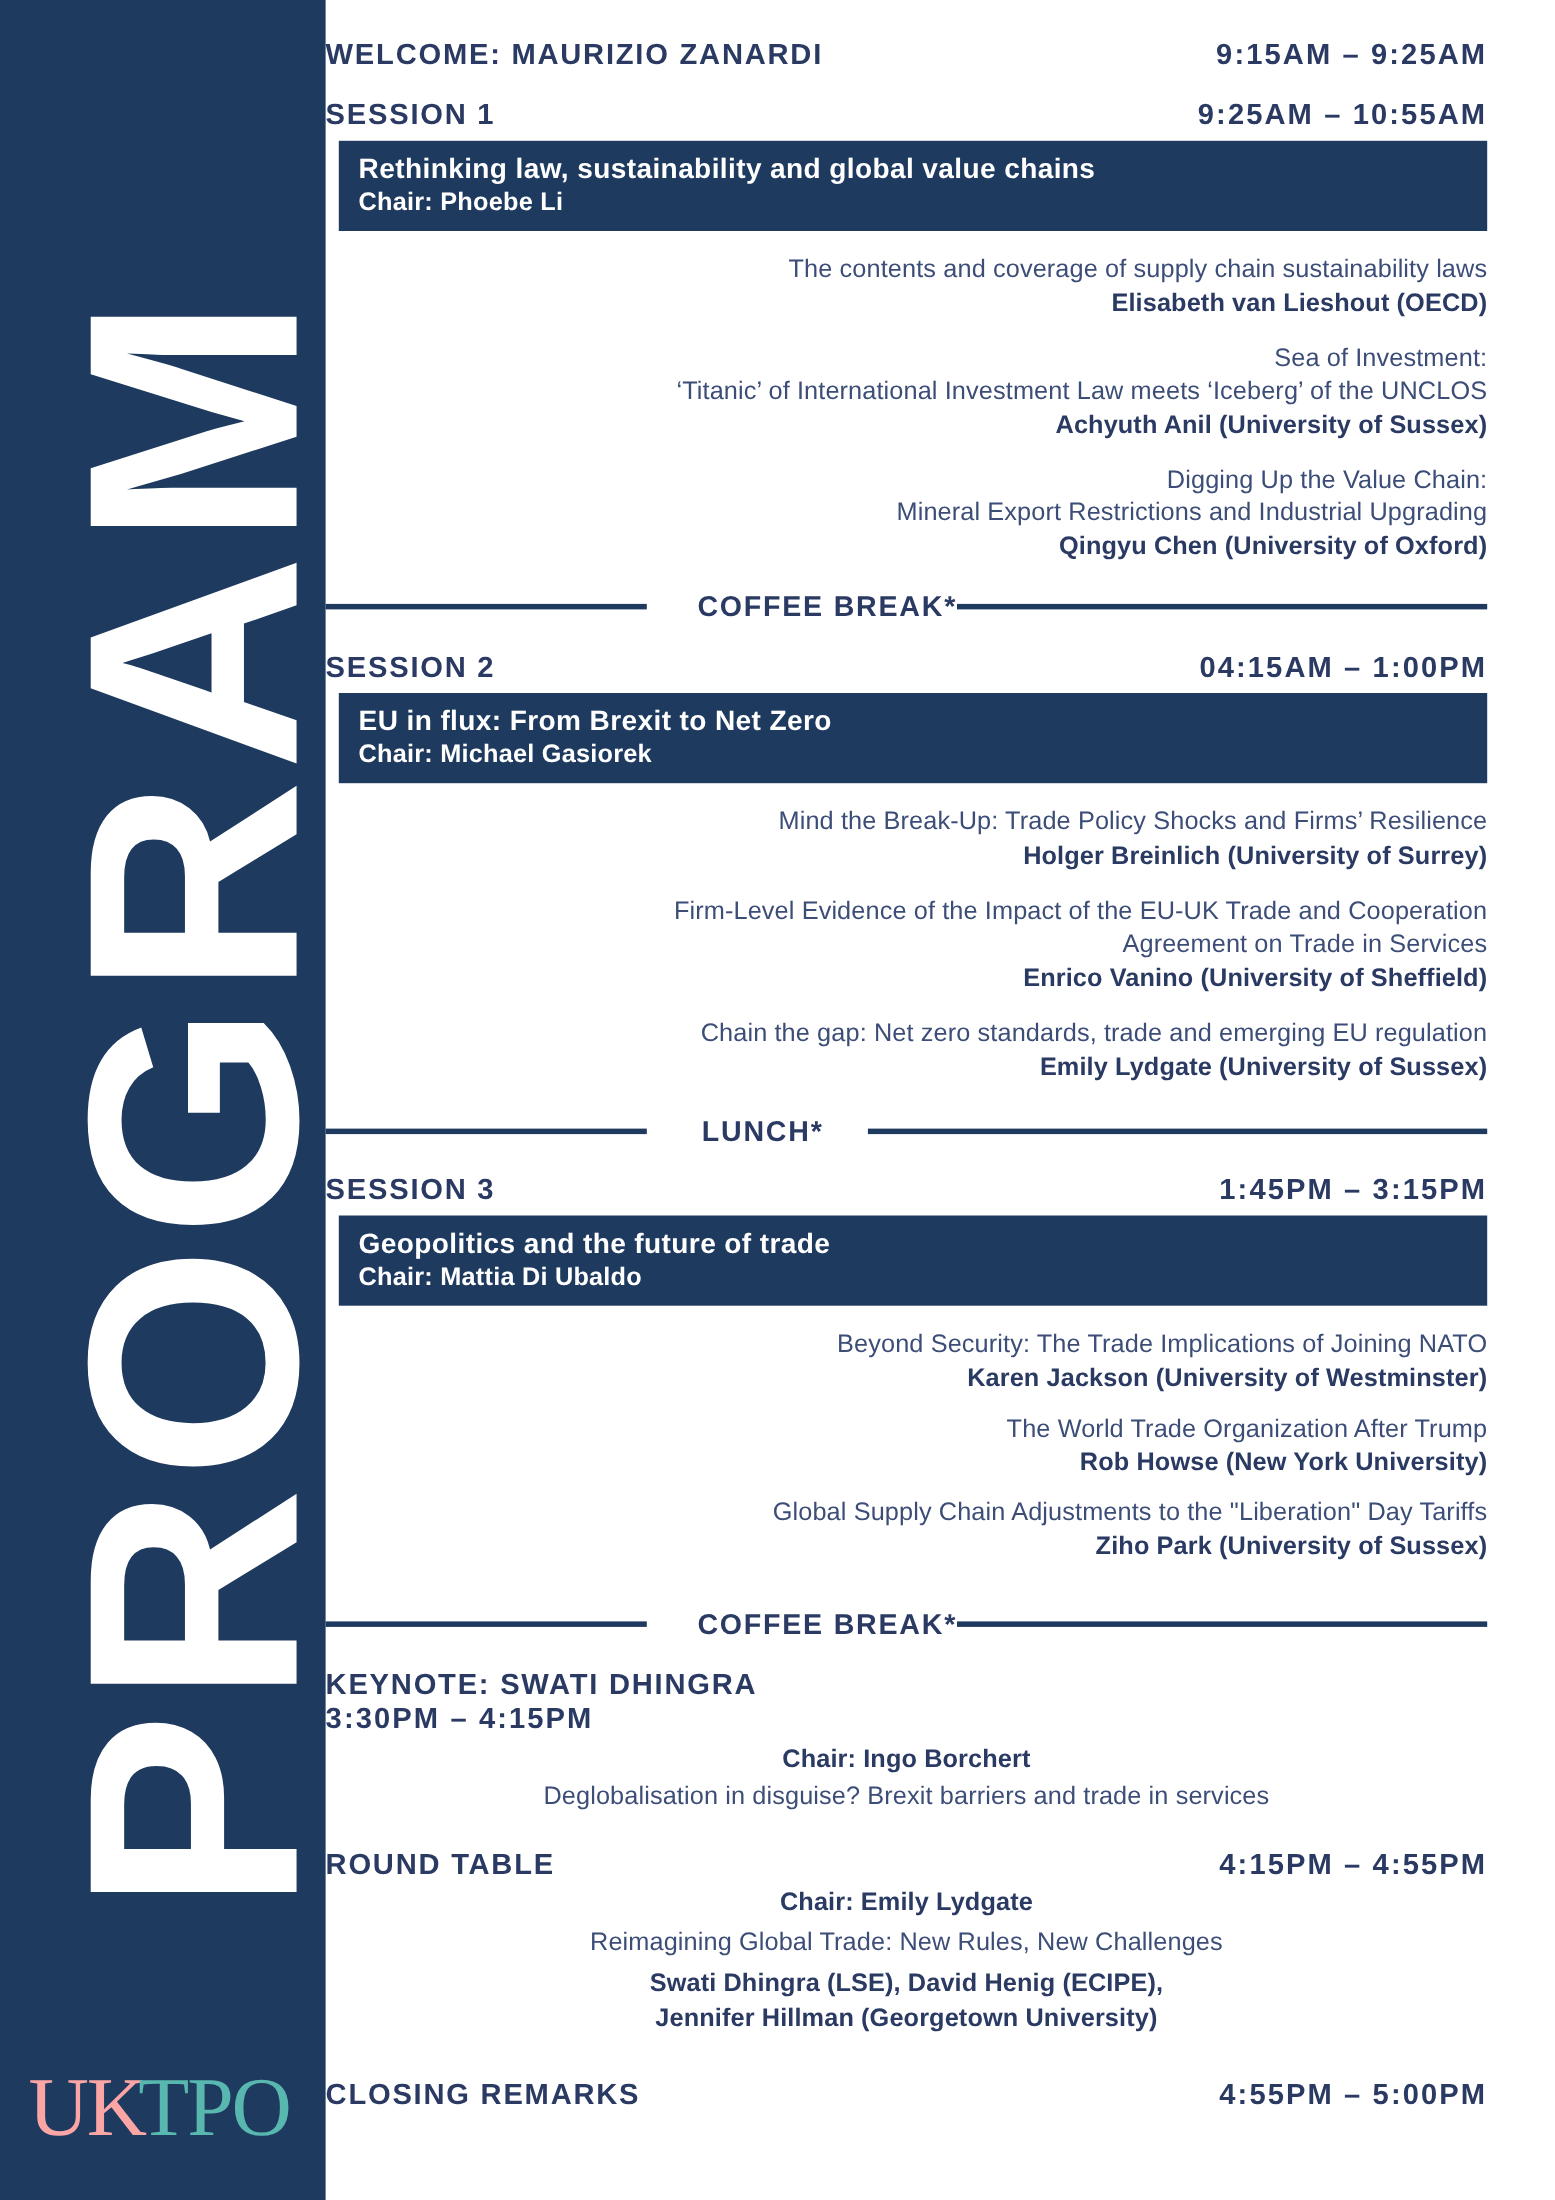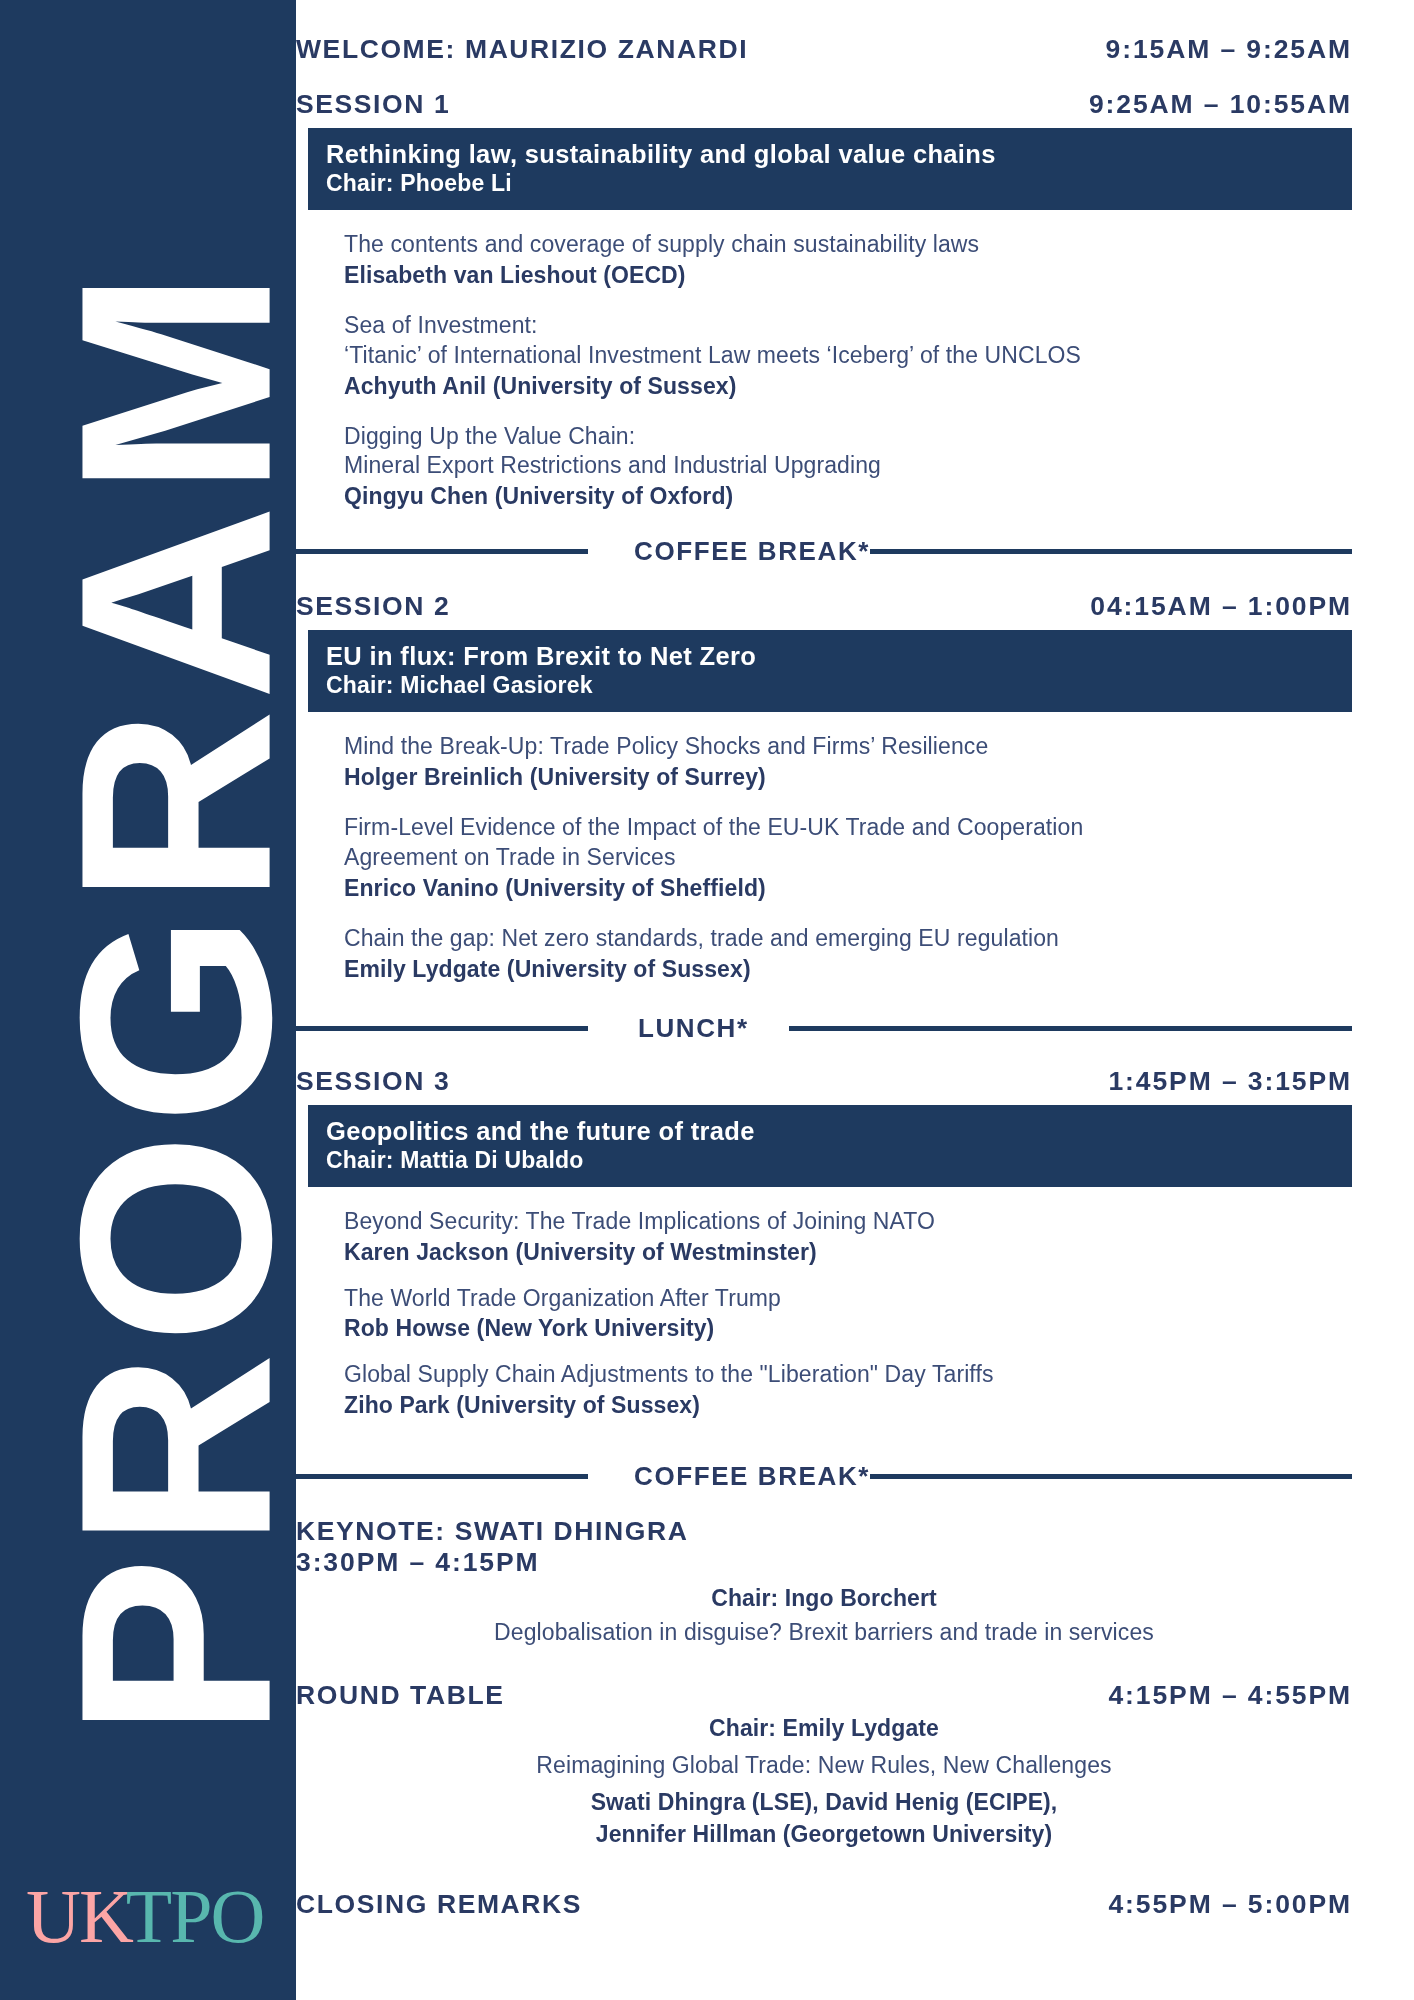--- a/index.html
+++ b/index.html
@@ -113,21 +113,21 @@
     line-height: 1.18;
   }
   .session-banner .chair {
     font-size: 23px;
     font-weight: 700;
     letter-spacing: 0.2px;
     line-height: 1.22;
   }
 
   
-  .papers { text-align: left; padding-left: 48px; }
+  .papers { text-align: right; }
   .paper { margin-top: 20px; }
   .paper .ptitle {
     color: #3c4d77;
     font-size: 23px;
     font-weight: 400;
     line-height: 1.30;
     letter-spacing: 0.1px;
   }
   .paper .pauthor {
     color: #2a3a63;

